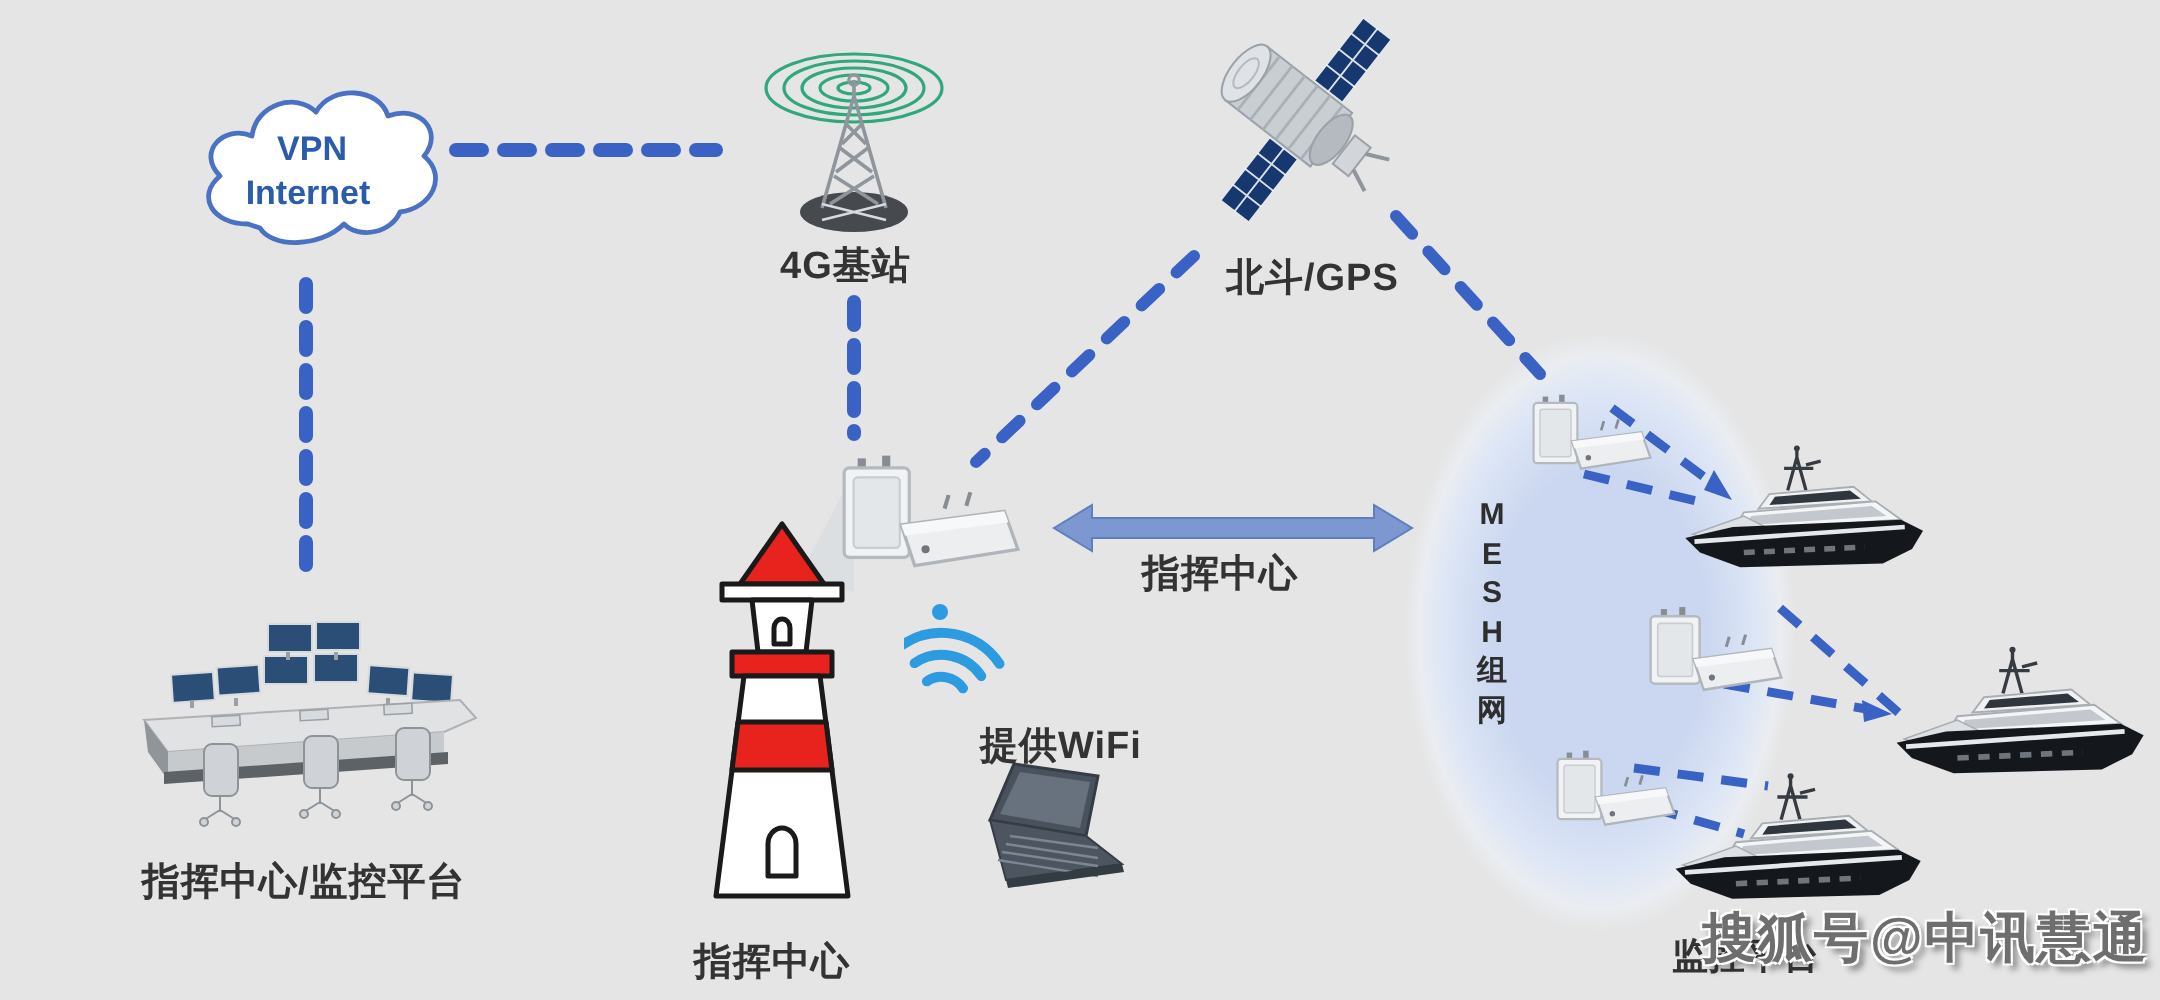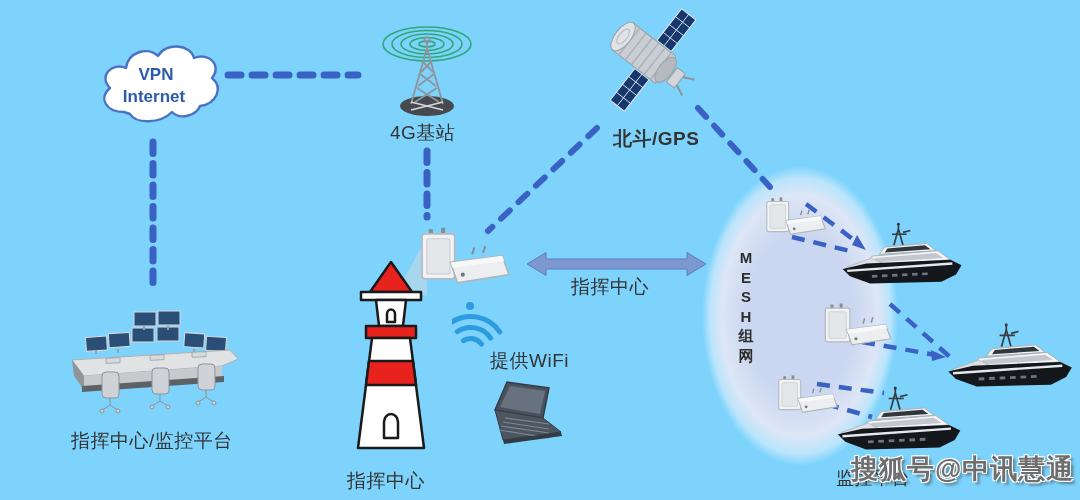--- a/index.html
+++ b/index.html
@@ -1,22 +1,22 @@
 <!DOCTYPE html>
 <html><head>
 <meta charset="utf-8">
 <style>
   html,body{margin:0;padding:0;background:#fff;}
   .canvas{
-    position:relative;width:1080px;height:500px;background:#7dd3fc;
+    position:relative;width:1080px;height:500px;background:#e5e5e5;
     overflow:hidden;font-family:"Liberation Sans","DejaVu Sans",sans-serif;
   }
   .abs{position:absolute;}
   .label{
-    position:absolute;color:#333333;font-weight:400;font-size:19px;
+    position:absolute;color:#333333;font-weight:700;font-size:19px;
     white-space:nowrap;letter-spacing:0.5px;z-index:6;
   }
   .mesh-ellipse{
     position:absolute;left:702px;top:166px;width:196px;height:300px;
     border-radius:50%;z-index:1;
     background:radial-gradient(closest-side,#cbd7f0 55%,#dde6f6 80%,rgba(238,243,251,0.55) 92%,rgba(255,255,255,0) 100%);
   }
   .mesh-col{
     position:absolute;left:735px;top:248px;width:22px;z-index:6;
     display:flex;flex-direction:column;align-items:center;
@@ -239,21 +239,21 @@
       <use href="#yacht"></use>
     </svg>
   <svg class="abs icon" style="left:834px;top:384px" width="132" height="78" viewBox="0 0 140 80">
       <use href="#yacht"></use>
     </svg>
 
   <div class="label" style="left:390px;top:120px">4G基站</div>
   <div class="label" style="left:613px;top:126px;font-weight:bold">北斗/GPS</div>
   <div class="label" style="left:71px;top:428px">指挥中心/监控平台</div>
   <div class="label" style="left:347px;top:468px">指挥中心</div>
-  <div class="label" style="left:490px;top:348px">提供WiFi</div>
+  <div class="label" style="left:490px;top:360px">提供WiFi</div>
   <div class="label" style="left:571px;top:274px">指挥中心</div>
   <div class="label" style="left:836px;top:466px;font-size:18px">监控平台</div>
 
   <div class="mesh-col">
     <span>M</span>
     <span>E</span>
     <span>S</span>
     <span>H</span>
     <span>组</span>
     <span>网</span>

